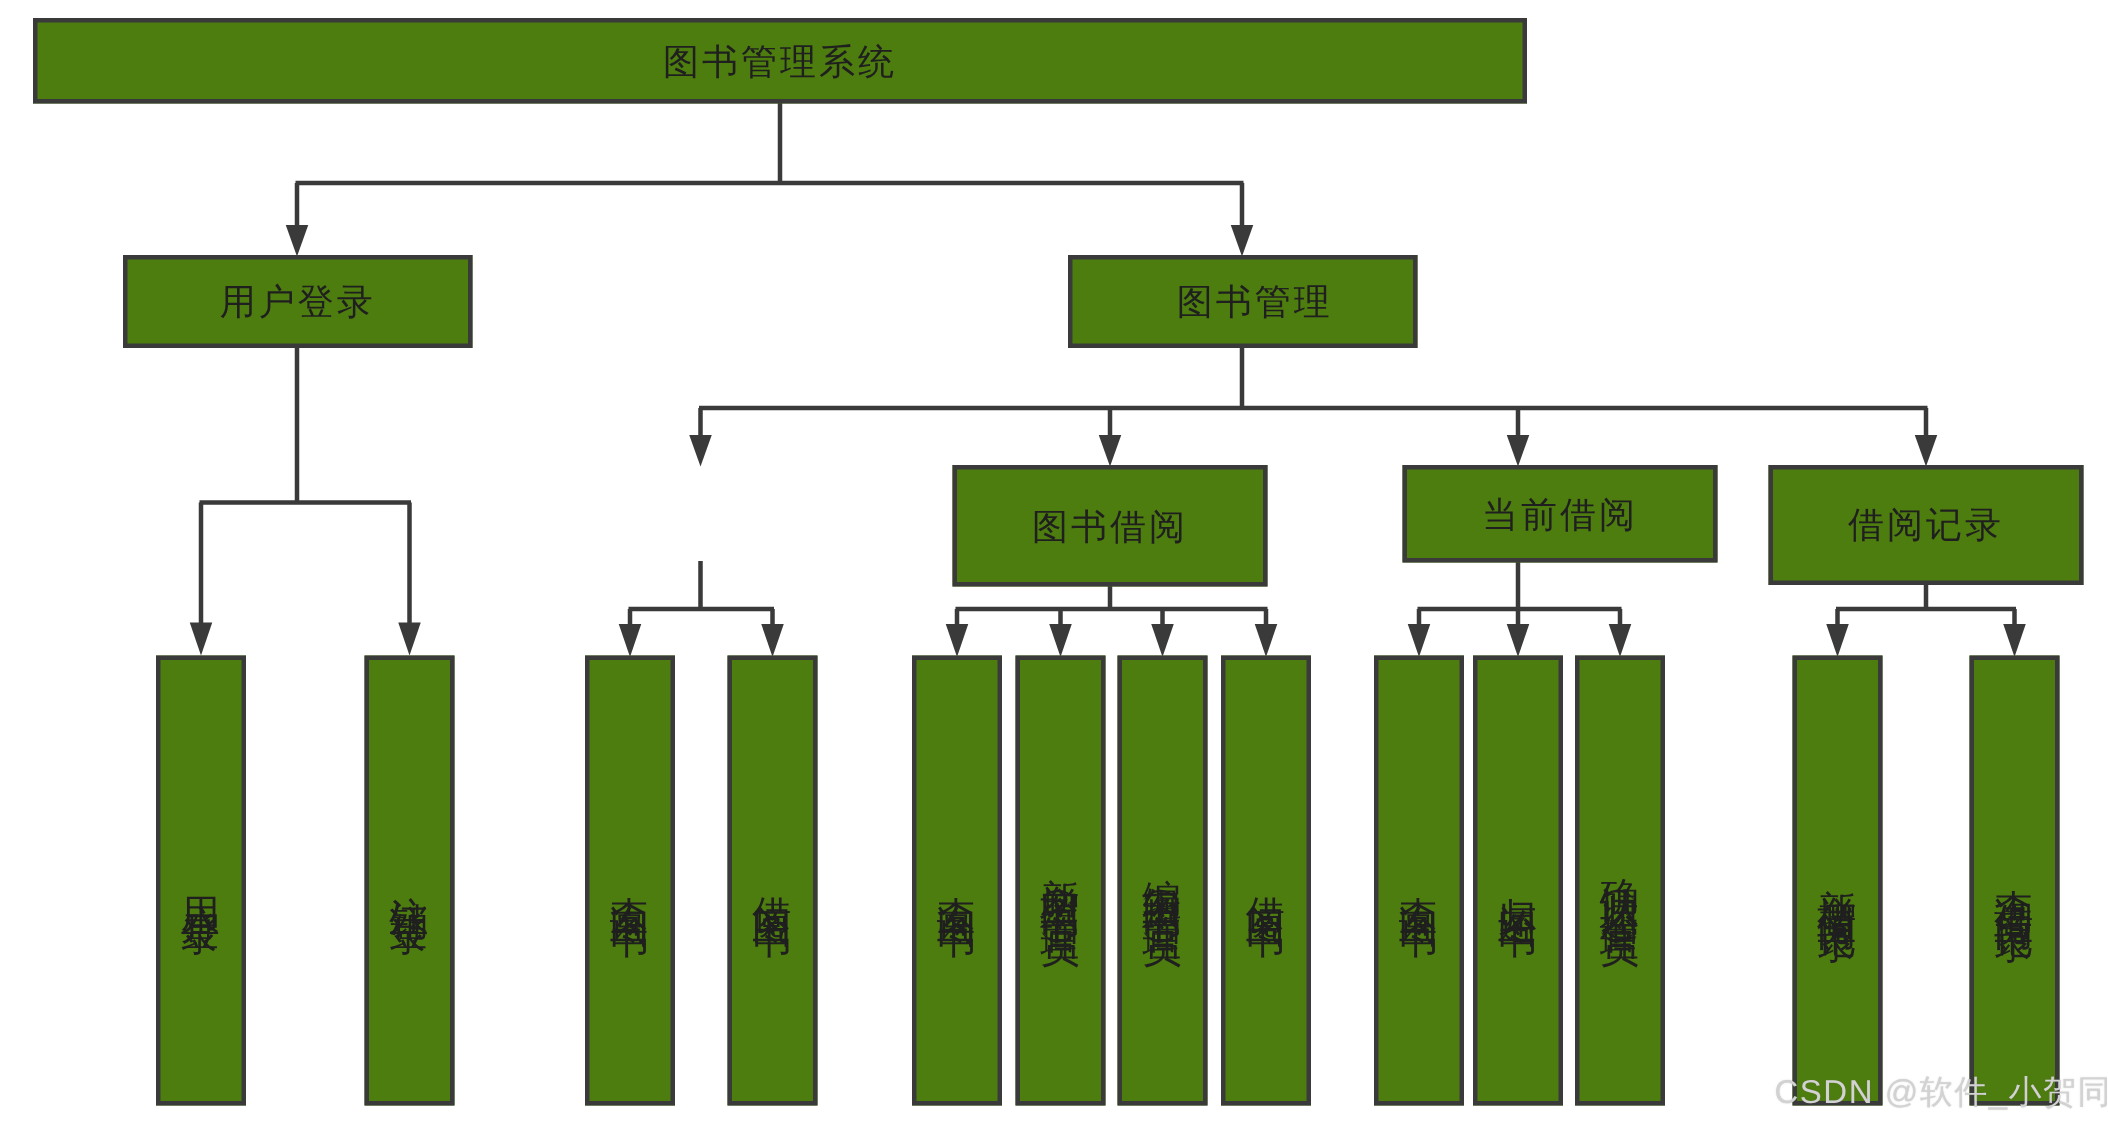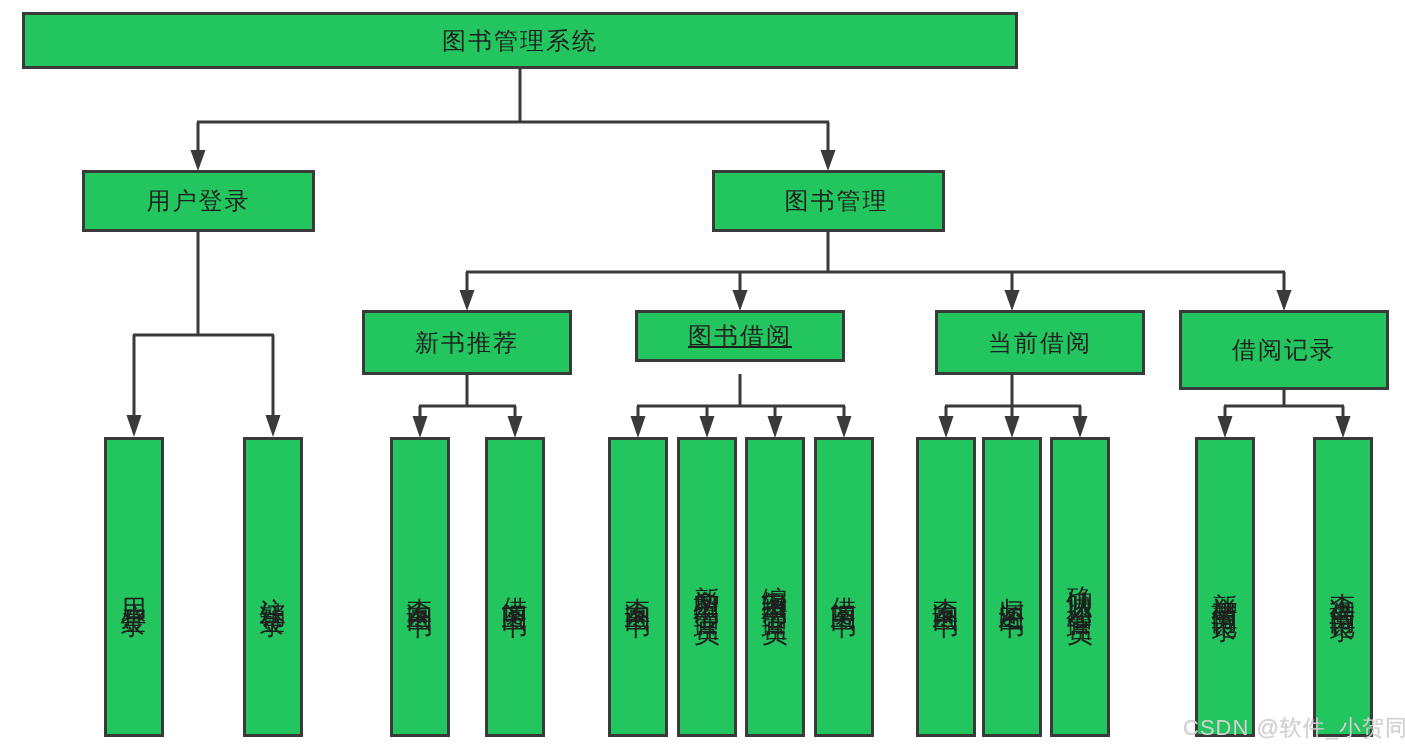--- a/index.html
+++ b/index.html
@@ -11,21 +11,21 @@
   html,body{margin:0;padding:0;background:#fff;}
   .stage{
     position:relative;width:1405px;height:747px;background:var(--bg);
     overflow:hidden;font-family:"Liberation Sans","DejaVu Sans",sans-serif;
     color:var(--text);
   }
   .wires{position:absolute;left:0;top:0;width:1405px;height:747px;z-index:1;}
   .wires path{stroke:var(--line);stroke-width:3;fill:none;}
   .wires polygon{fill:var(--line);stroke:none;}
   .box{
-    position:absolute;box-sizing:border-box;background:#22c55e;
+    position:absolute;box-sizing:border-box;background:#4d7c0f;
     border:3px solid var(--line);
     display:flex;align-items:center;justify-content:center;
     z-index:2;
   }
   .box.h span{
     font-size:24px;letter-spacing:2px;white-space:nowrap;color:var(--text);
   }
   .box.v span{
     writing-mode:vertical-rl;text-orientation:mixed;
     font-size:26px;letter-spacing:5px;line-height:1;color:var(--text);
@@ -88,24 +88,21 @@
     <span>图书管理系统</span>
   </div>
 
   <div class="box h" style="left:82px;top:170px;width:233px;height:62px;">
     <span>用户登录</span>
   </div>
   <div class="box h" style="left:712px;top:170px;width:233px;height:62px;padding-left:16px;">
     <span>图书管理</span>
   </div>
 
-  <div class="box h" style="left:362px;top:310px;width:210px;height:65px;">
-    <span>新书推荐</span>
-  </div>
-  <div class="box h" style="left:635px;top:310px;width:210px;height:52px;text-decoration:underline;">
+  <div class="box h" style="left:635px;top:310px;width:210px;height:81px;">
     <span>图书借阅</span>
   </div>
   <div class="box h" style="left:907px;top:310px;width:210px;height:65px;margin-left:28px;">
     <span>当前借阅</span>
   </div>
   <div class="box h" style="left:1179px;top:310px;width:210px;height:80px;">
     <span>借阅记录</span>
   </div>
 
   <div class="box v" style="left:104px;top:437px;width:60px;height:300px;">

